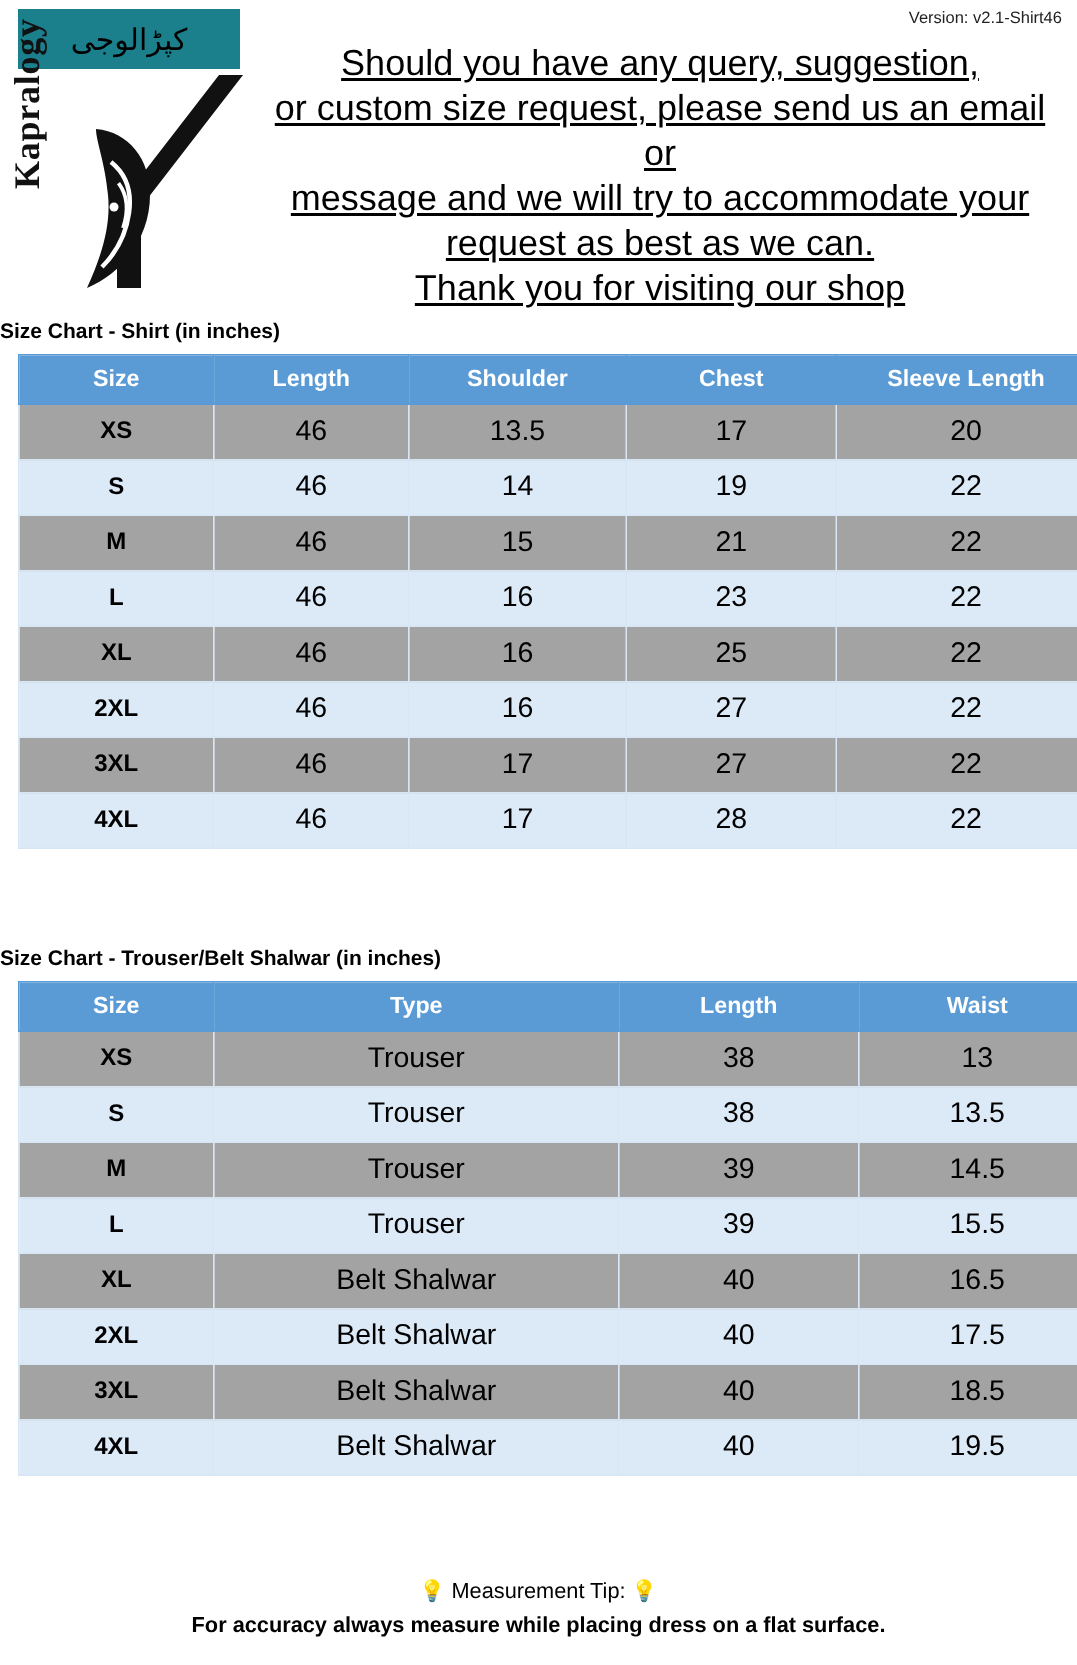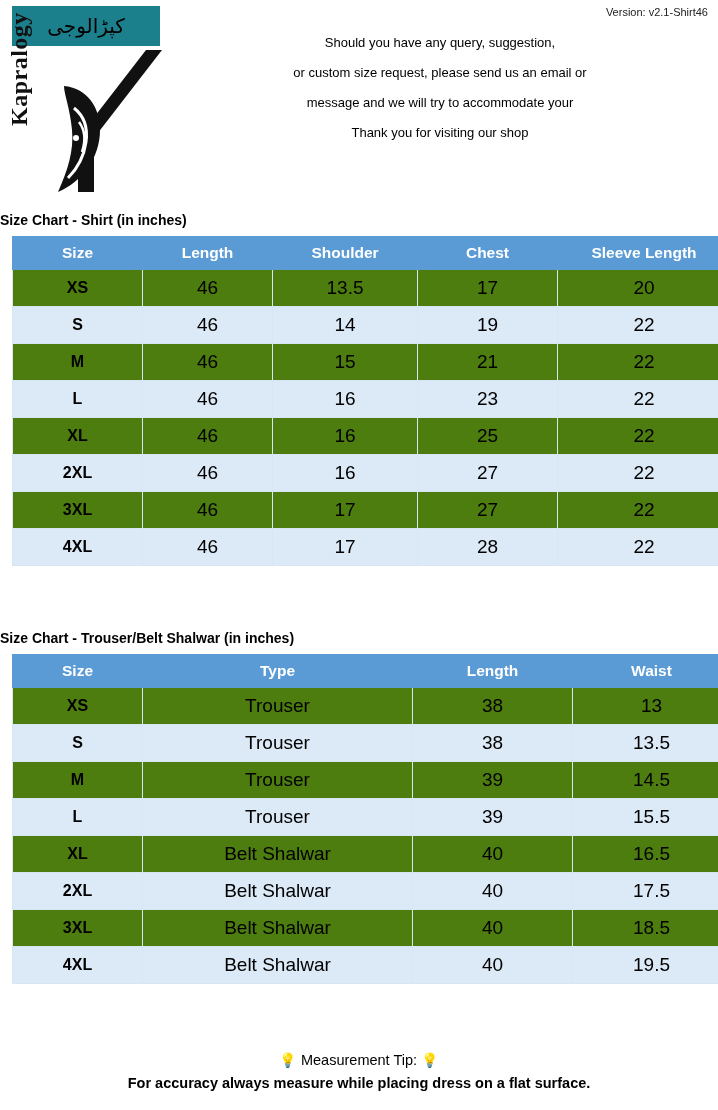--- a/index.html
+++ b/index.html
@@ -68,23 +68,24 @@
     font-family: "Liberation Serif", serif;
     color: #111;
   }
 
   .intro {
     position: absolute;
     left: 180px;
     top: 28px;
     width: 520px;
     text-align: center;
-    font-size: 13px;
+    font-size: 24px;
     line-height: 30px;
     color: #000;
+    text-decoration: underline;
   }
 
   
   .chart-title {
     text-align: left;
     font-size: 14px;
     font-weight: bold;
     margin: 0 0 8px 0;
     color: #000;
   }
@@ -109,21 +110,21 @@
     font-size: 19px;
     text-align: center;
     padding: 7px 2px;
     border: 1px solid #d7e6f4;
     color: #000;
   }
   tbody td.size-cell {
     font-size: 16px;
     font-weight: bold;
   }
-  tbody tr.odd td { background: #4d7c0f; }
+  tbody tr.odd td { background: #a3a3a3; }
   tbody tr.even td { background: #dce9f6; }
 
   #shirt-section { position: absolute; left: 0; top: 212px; width: 718px; }
   #trouser-section { position: absolute; left: 0; top: 630px; width: 718px; }
 
   
   .tip {
     position: absolute;
     left: 0;
     top: 1052px;
@@ -158,20 +159,21 @@
       <path d="M45 80 C51 88 52 98 48 110" stroke="#ffffff" stroke-width="2.5" fill="none"></path>
       <circle cx="42" cy="96" r="3" fill="#ffffff"></circle>
     </svg>
     <div class="logo-word">Kapralogy</div>
   </div>
 
   <div class="intro">
     <div>Should you have any query, suggestion,</div>
     <div>or custom size request, please send us an email or</div>
     <div>message and we will try to accommodate your</div>
+    <div>request as best as we can.</div>
     <div>Thank you for visiting our shop</div>
   </div>
 
   <div id="shirt-section">
     <div class="chart-title">Size Chart - Shirt (in inches)</div>
     <table>
       <colgroup>
         <col style="width:130px">
           <col style="width:130px">
           <col style="width:145px">

